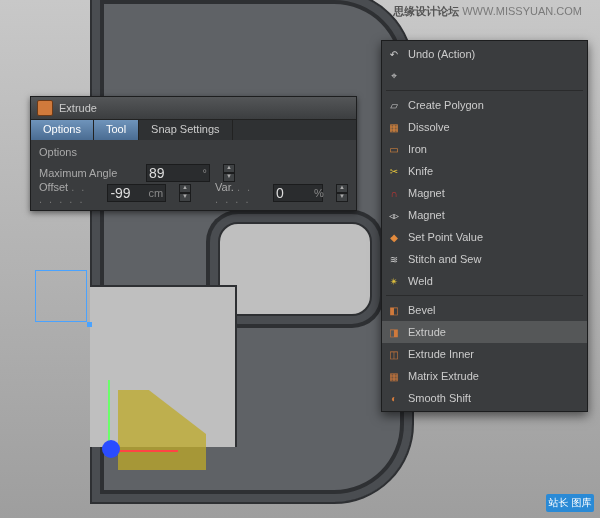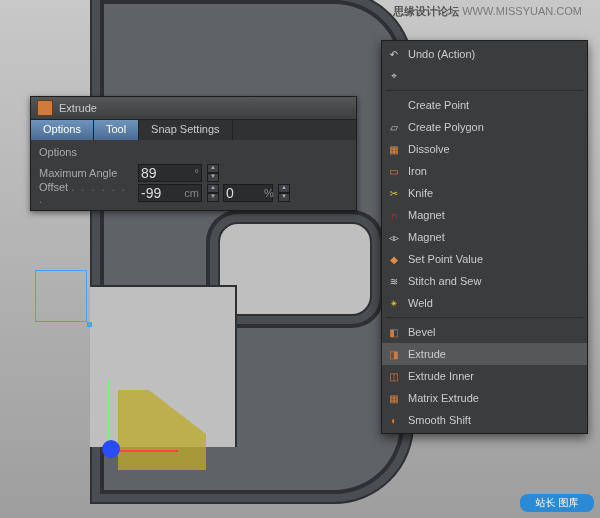--- a/index.html
+++ b/index.html
@@ -17,38 +17,38 @@
 
   
   .dlg{position:absolute;left:30px;top:96px;width:325px;background:#3a3c3e;border:1px solid #1d1e1f;box-shadow:0 2px 6px rgba(0,0,0,.5)}
   .dlg-title{display:flex;align-items:center;height:22px;background:linear-gradient(#545658,#3c3e40);padding:0 6px;gap:6px;border-bottom:1px solid #222}
   .dlg-title .ico{width:14px;height:14px;background:#d07a3c;border:1px solid #6b3a18;border-radius:2px}
   .tabs{display:flex;height:20px;background:#2f3133}
   .tab{padding:3px 12px;color:#ccc;border-right:1px solid #222}
   .tab.active{background:linear-gradient(#6f94bb,#4a6c92);color:#fff}
   .dlg-body{padding:4px 8px 8px}
   .dlg-section{color:#aaa;margin:2px 0 6px}
-  .row{display:flex;align-items:center;height:18px;gap:4px;margin-top:2px}
+  .row{display:flex;align-items:center;height:18px;gap:12px;margin-top:2px}
   .lbl{color:#aaa;width:95px;text-align:left}
   .num{display:flex;align-items:center;background:#2a2c2e;border:1px solid #1b1c1d;height:16px;width:62px}
   .num input{flex:1;background:transparent;border:0;color:#ddd;font-size:14px;width:36px;padding:0 2px;outline:none;text-align:left}
   .num .unit{color:#888;padding-right:2px}
   .spin{display:flex;flex-direction:column;margin-left:1px}
   .spin div{width:10px;height:7px;background:#3f4244;border:1px solid #1b1c1d;font-size:6px;line-height:5px;text-align:center;color:#aaa}
   .dots{color:#777;letter-spacing:2px}
 
   
   .menu{position:absolute;right:12px;top:40px;width:205px;background:#3a3c3e;border:1px solid #1c1d1e;box-shadow:0 4px 10px rgba(0,0,0,.55);padding:2px 0}
   .mi{display:flex;align-items:center;height:22px;padding:0 8px 0 4px;gap:6px}
   .mi .ic{width:16px;height:16px;display:flex;align-items:center;justify-content:center;font-size:10px;color:#ccc}
   .mi.hl{background:#555758}
   .sep{height:1px;background:#2a2b2c;margin:3px 4px}
   .watermark{position:absolute;right:18px;top:4px;color:#7a7a7a;font-size:11px}
   .watermark b{color:#555}
-  .stamp{position:absolute;right:6px;bottom:6px;width:74px;height:18px;background:#2a8ad6;border-radius:8px;color:#fff;font-size:10px;display:flex;align-items:center;justify-content:center}
+  .stamp{position:absolute;right:6px;bottom:6px;width:48px;height:18px;background:#2a8ad6;border-radius:2px;color:#fff;font-size:10px;display:flex;align-items:center;justify-content:center}
 </style>
 </head>
 <body>
 
 <div class="viewport">
   <div class="letter">
     <div class="letter-inner"></div>
     <div class="letter-notch"></div>
   </div>
   <div class="sel-poly"></div>
@@ -90,20 +90,21 @@
     <div class="row">
       <span class="lbl"><span>Offset</span> <span class="dots">. . . . . . .</span></span>
       <div class="num">
         <input value="-99" style="">
         <span class="unit">cm</span>
       </div>
       <div class="spin">
           <div>▲</div>
           <div>▼</div>
         </div>
+      <span class="lbl" style="width:auto;margin-left:12px"><span>Var.</span> <span class="dots">. . . . . .</span></span>
       <div class="num" style="width:48px">
         <input value="0" style="">
         <span class="unit">%</span>
       </div>
       <div class="spin">
           <div>▲</div>
           <div>▼</div>
         </div>
     </div>
   </div>
@@ -111,24 +112,20 @@
 
 <div class="menu">
   <div class="mi">
       <span class="ic">↶</span>
       <span>Undo (Action)</span>
     </div>
   <div class="mi">
       <span class="ic">⌖</span>
     </div>
   <div class="sep"></div>
-  <div class="mi">
-      <span class="ic"></span>
-      <span>Create Point</span>
-    </div>
   <div class="mi">
       <span class="ic">▱</span>
       <span>Create Polygon</span>
     </div>
   <div class="mi">
       <span class="ic" style="color:#e28a3d">▦</span>
       <span>Dissolve</span>
     </div>
   <div class="mi">
       <span class="ic" style="color:#e28a3d">▭</span>

